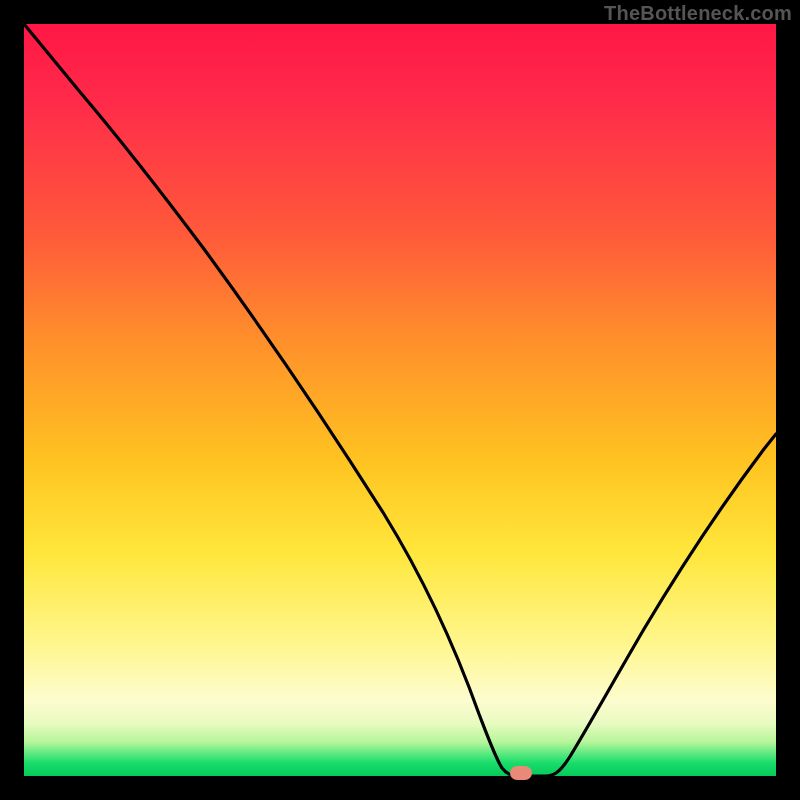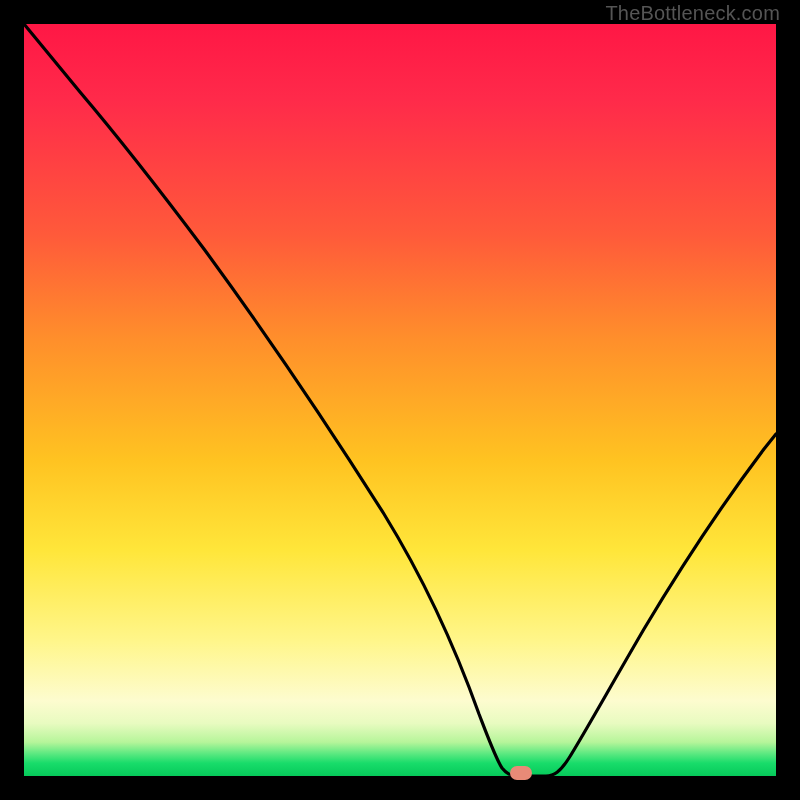--- a/index.html
+++ b/index.html
@@ -13,26 +13,27 @@
   }
   .frame {
     position: relative;
     width: 800px;
     height: 800px;
     background: #000;
   }
   .watermark {
     position: absolute;
     top: 2px;
-    right: 20px;
+    right: 8px;
     color: #555;
     font-size: 20px;
     letter-spacing: 0.2px;
     z-index: 50;
     user-select: none;
+    font-weight: bold;
   }
   .plot-area {
     position: absolute;
     left: 24px;
     top: 24px;
     width: 752px;
     height: 752px;
     overflow: visible;
   }
   .gradient-bg {

